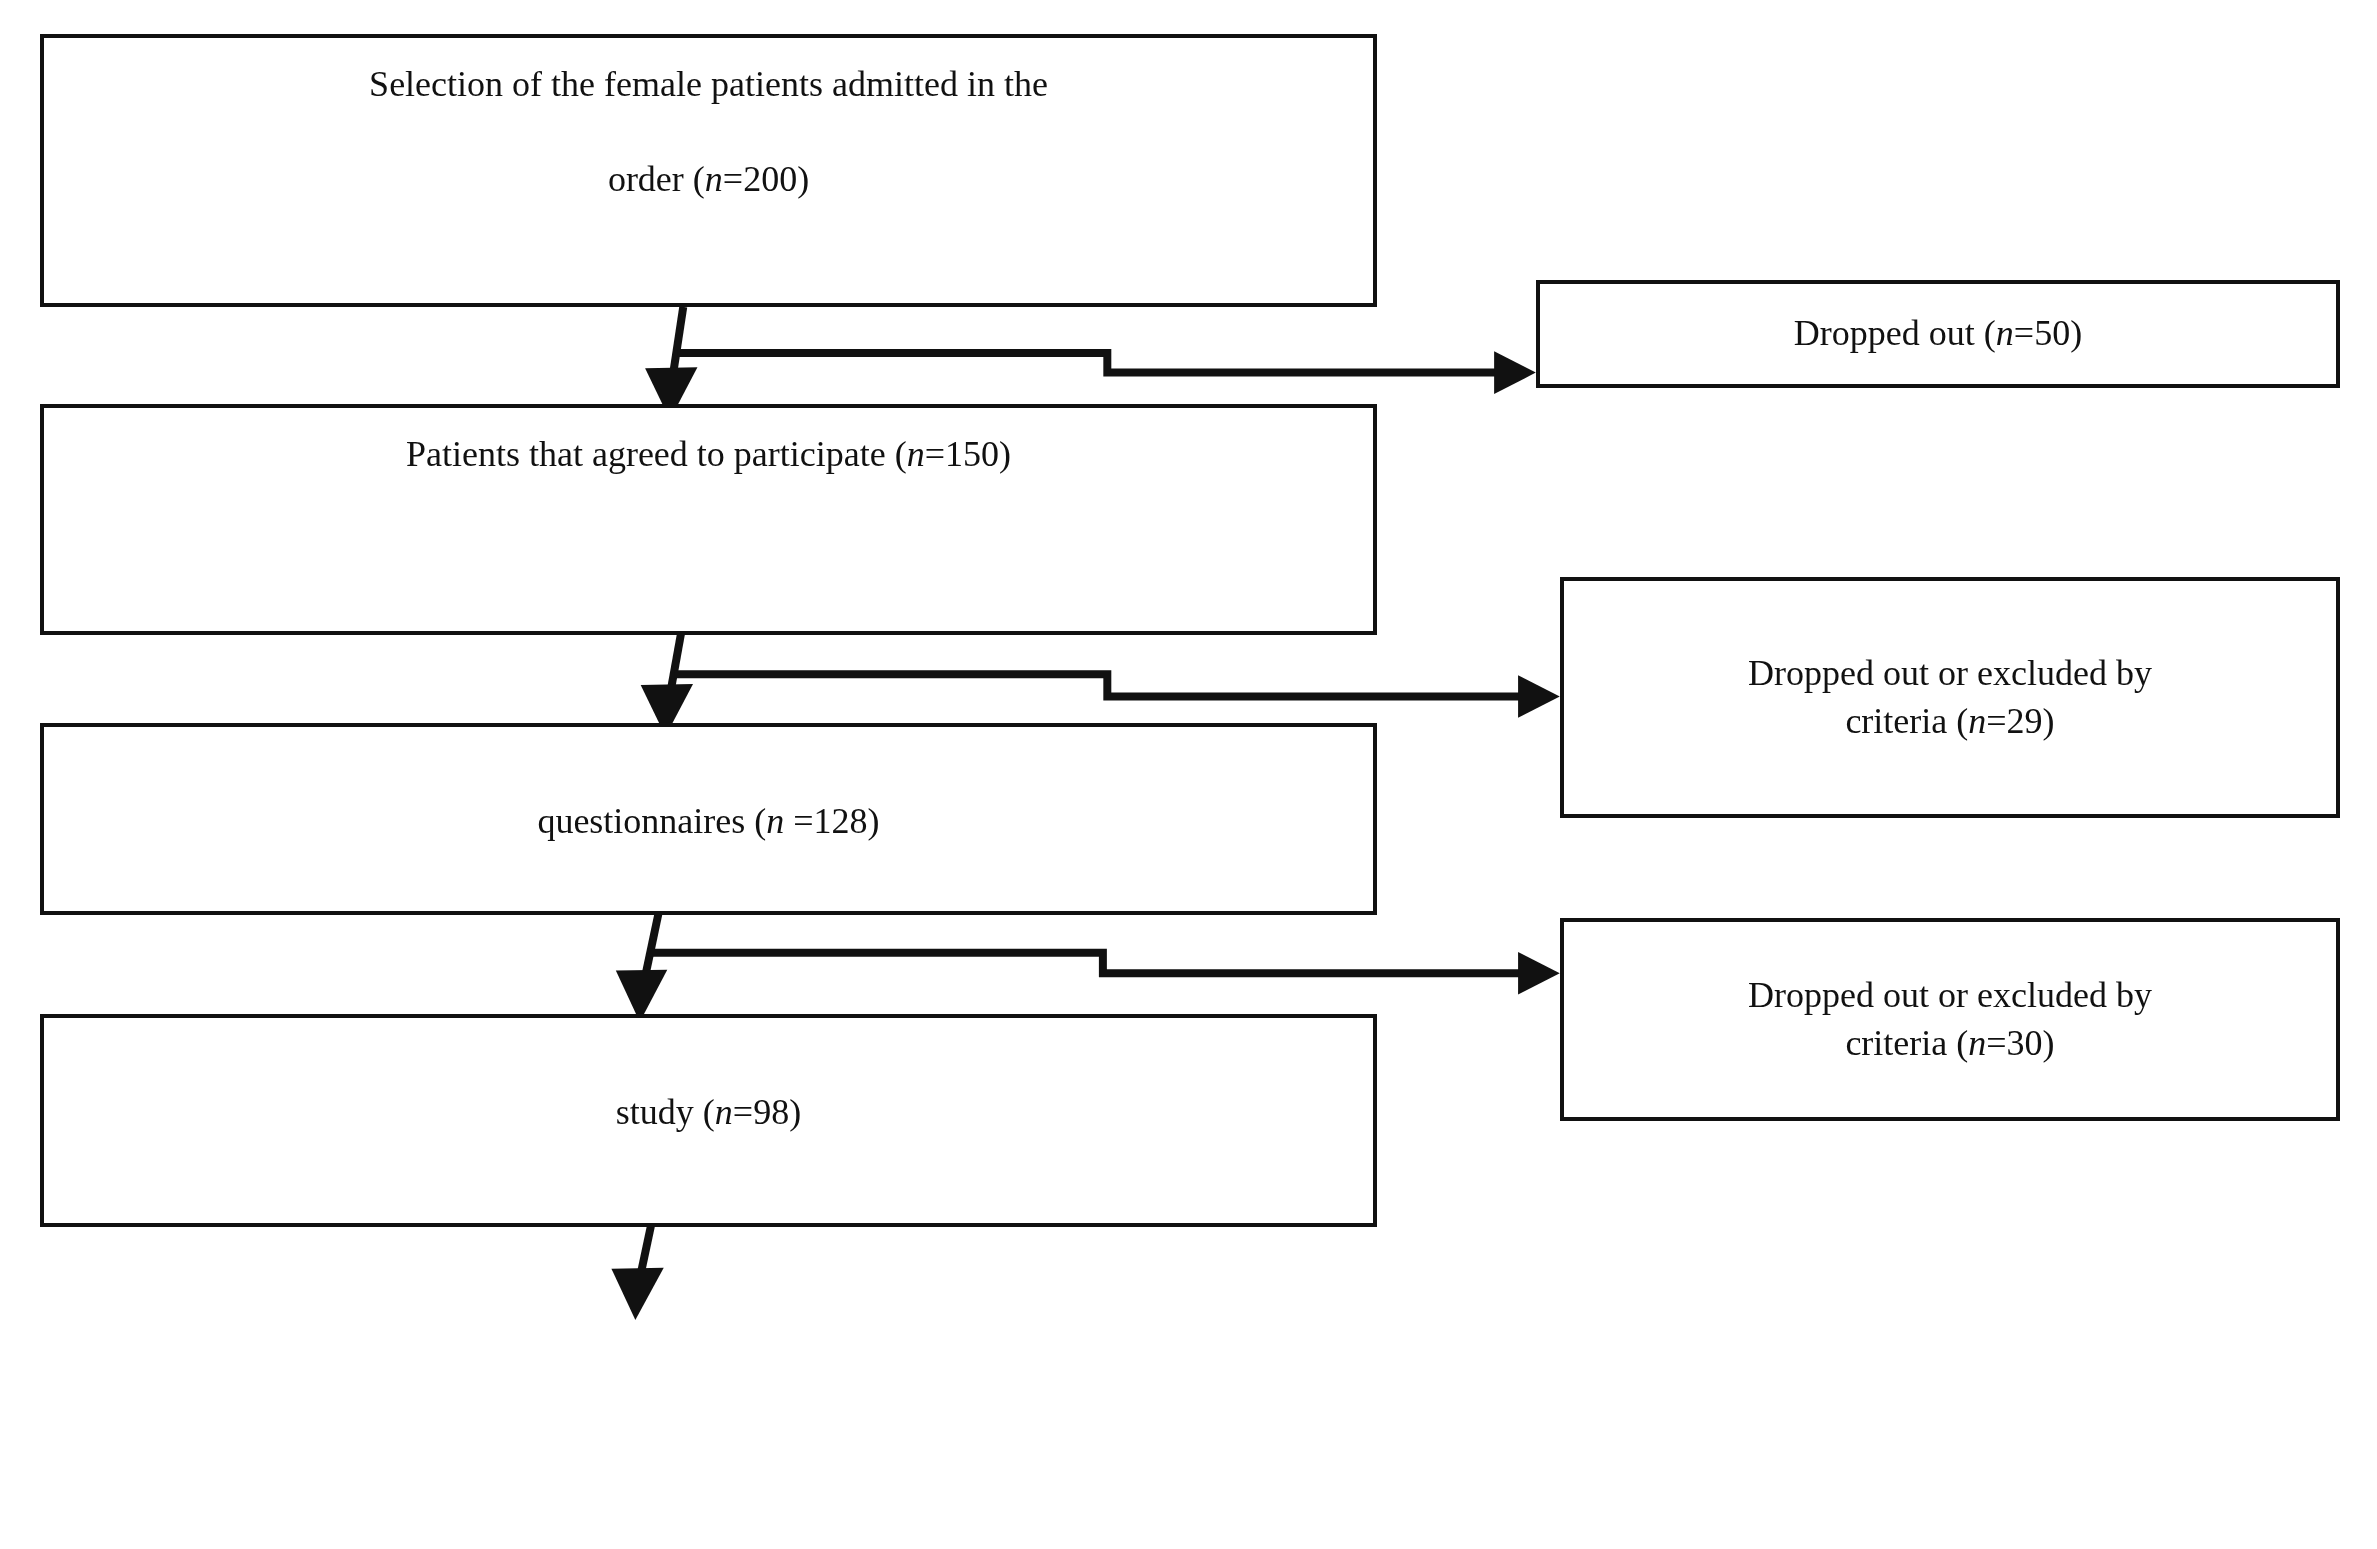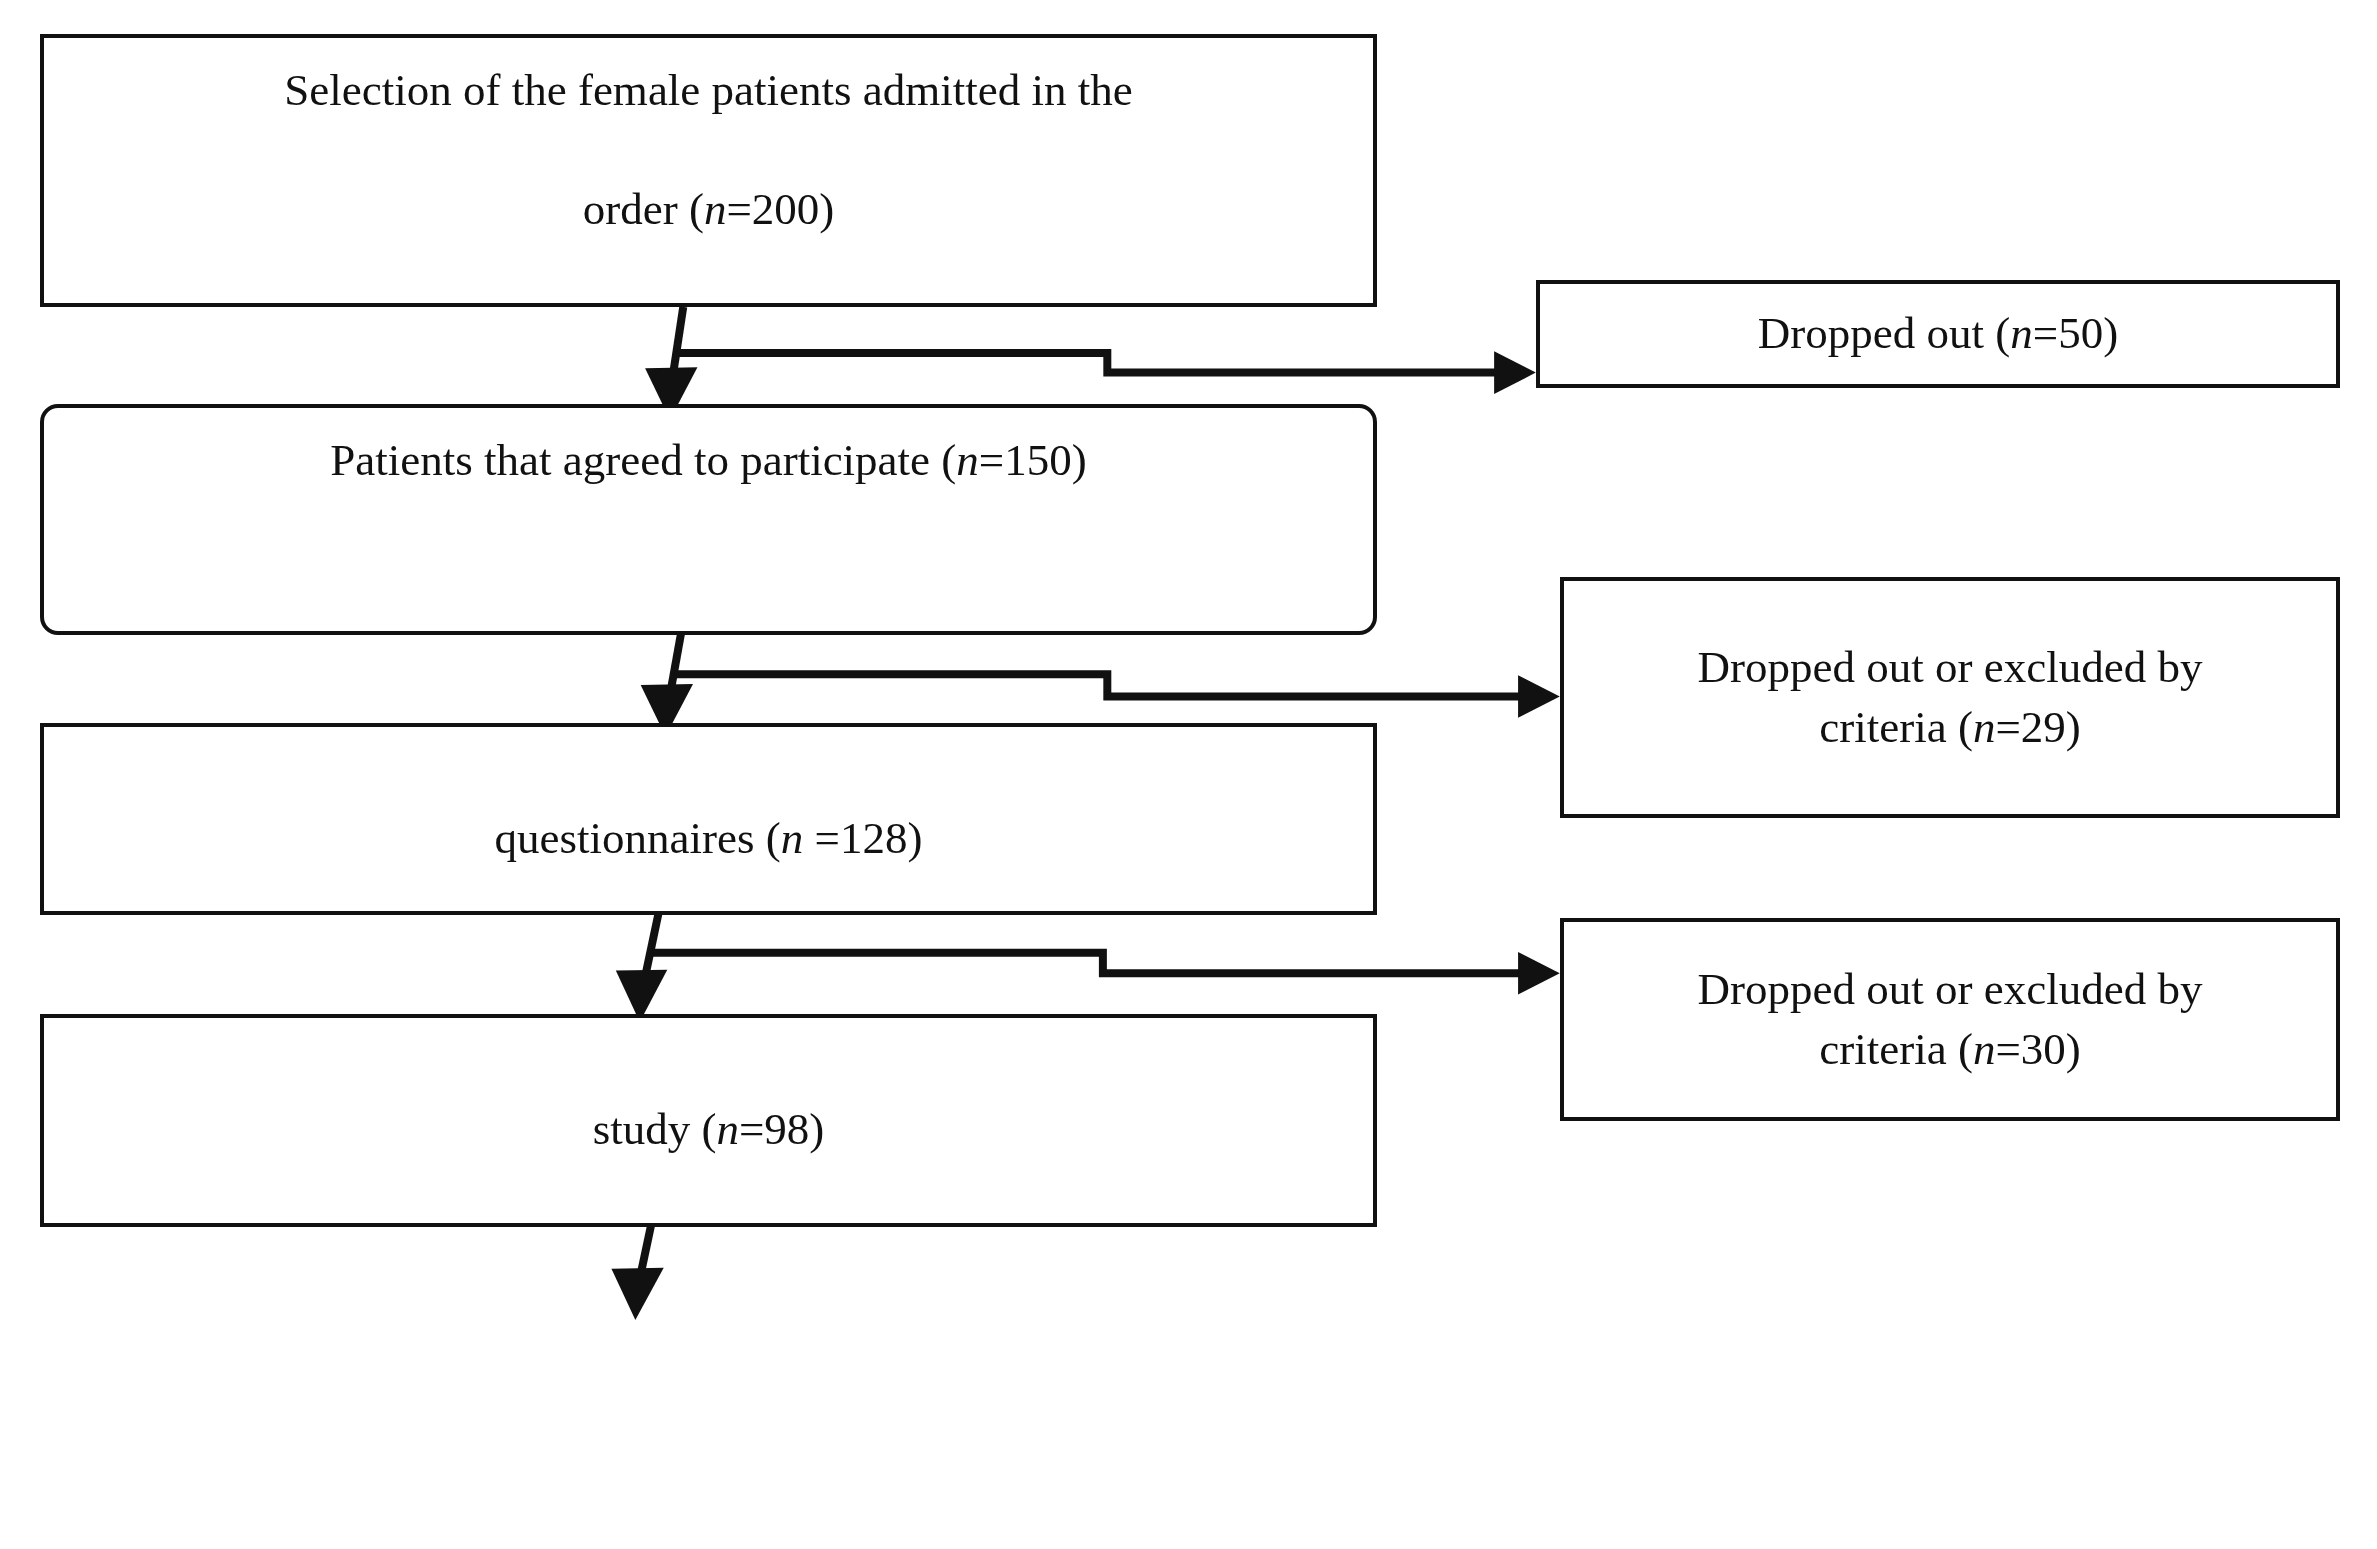--- a/index.html
+++ b/index.html
@@ -21,32 +21,32 @@
     border: 4.4px solid #111111;
     background: #ffffff;
     display: flex;
     justify-content: center;
   }
   .node .txt {
     display: block;
     width: 100%;
     text-align: center;
     color: #111111;
-    font-size: 45px;
+    font-size: 36px;
     line-height: 1.32;
     padding: 0 29px;
     box-sizing: border-box;
   }
   .node.pad-top .txt { padding-top: 23px; }
   .node.pad-mid { align-items: center; }
   .node .txt i { font-style: italic; }
 
   
   #node-selection   { left: 40px;  top: 34px;   width: 1337px; height: 273px; }
-  #node-agreed      { left: 40px;  top: 404px;  width: 1337px; height: 231px; border-radius: 18px; }
+  #node-agreed      { left: 40px;  top: 404px;  width: 1337px; height: 231px; }
   #node-questionn   { left: 40px;  top: 723px;  width: 1337px; height: 192px; }
   #node-blood       { left: 40px;  top: 1014px; width: 1337px; height: 213px; }
   #node-final       { left: 40px;  top: 1312px; width: 1337px; height: 189px; }
 
   
   #node-drop1       { left: 1536px; top: 280px;  width: 804px; height: 108px; }
   #node-drop2       { left: 1560px; top: 577px;  width: 780px; height: 241px; }
   #node-drop3       { left: 1560px; top: 918px; width: 780px; height: 203px; }
 
   

